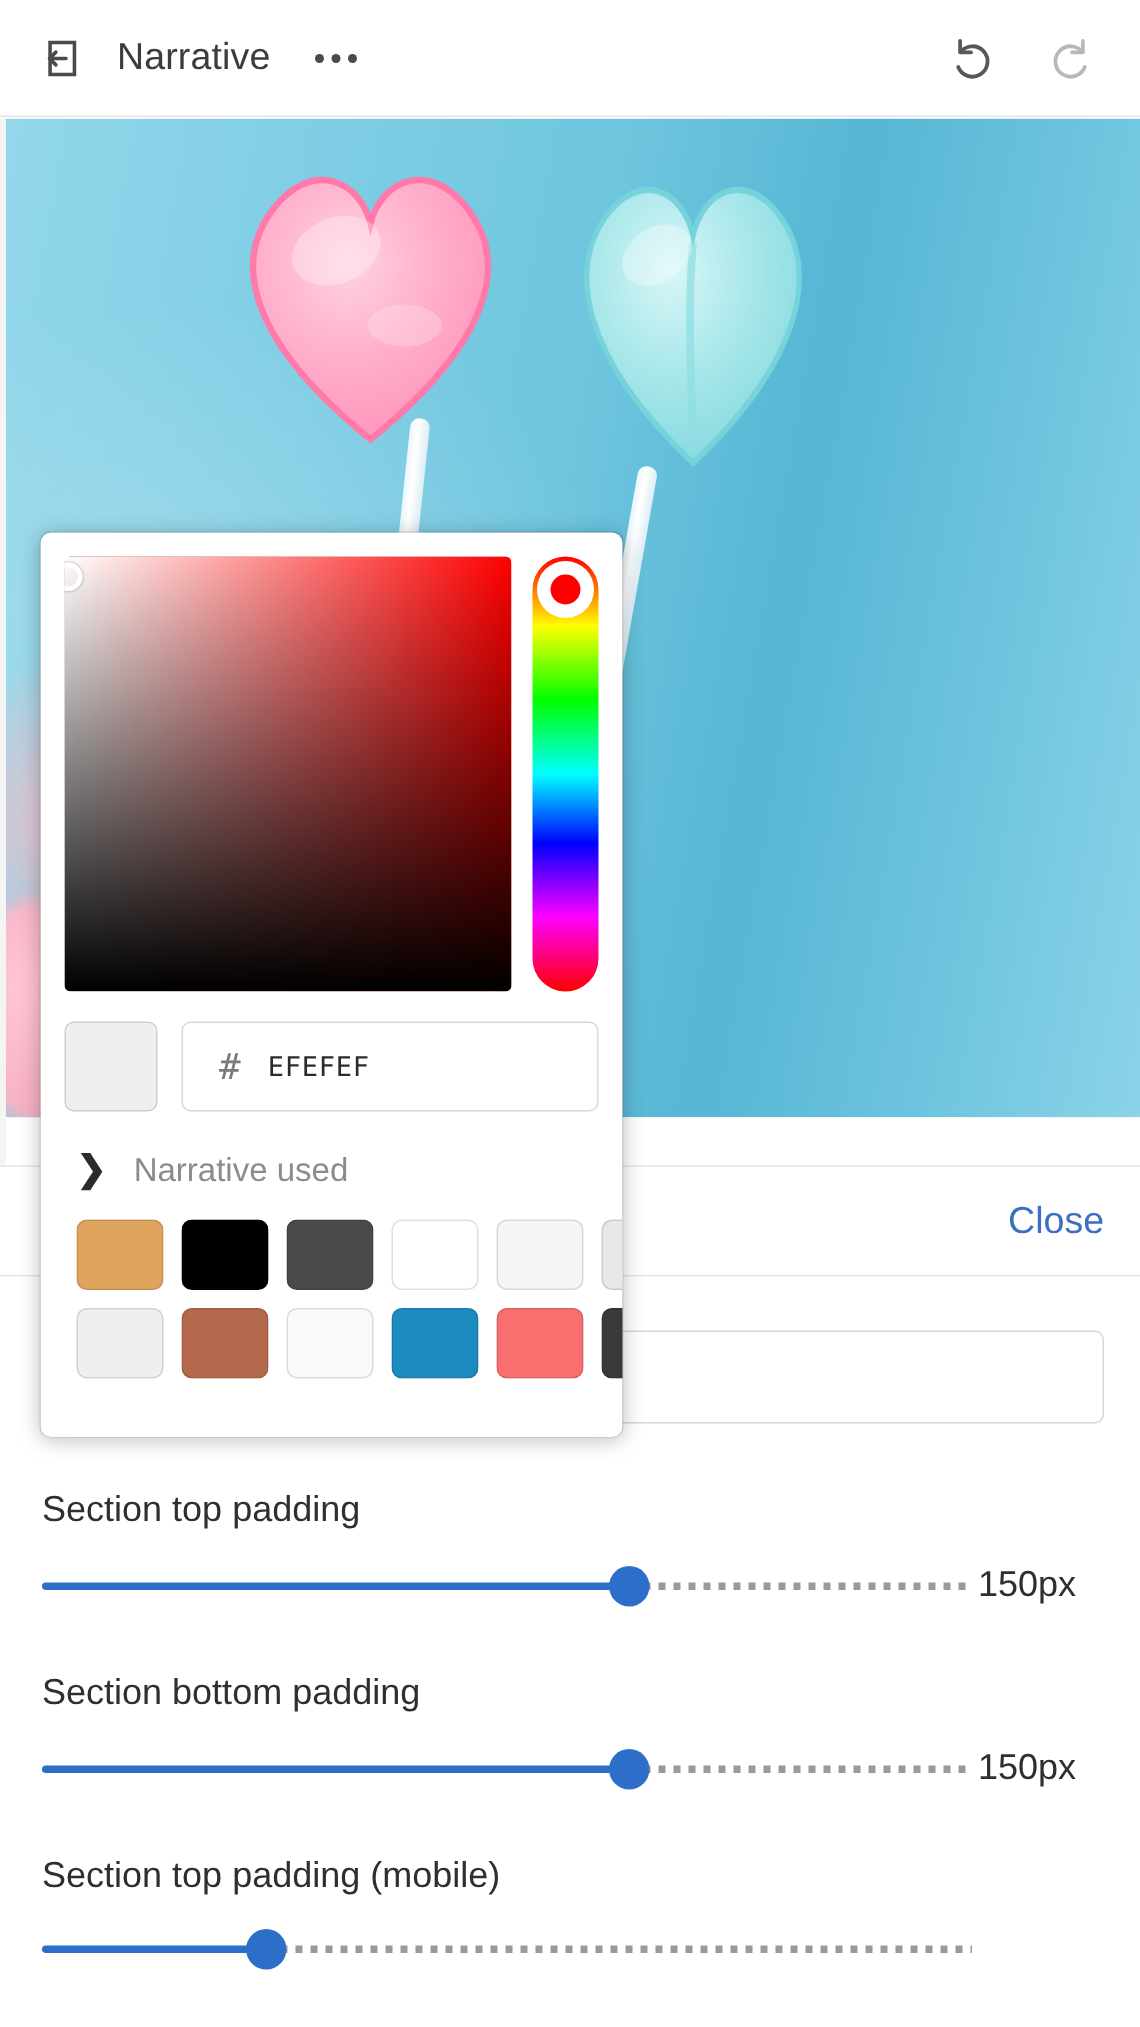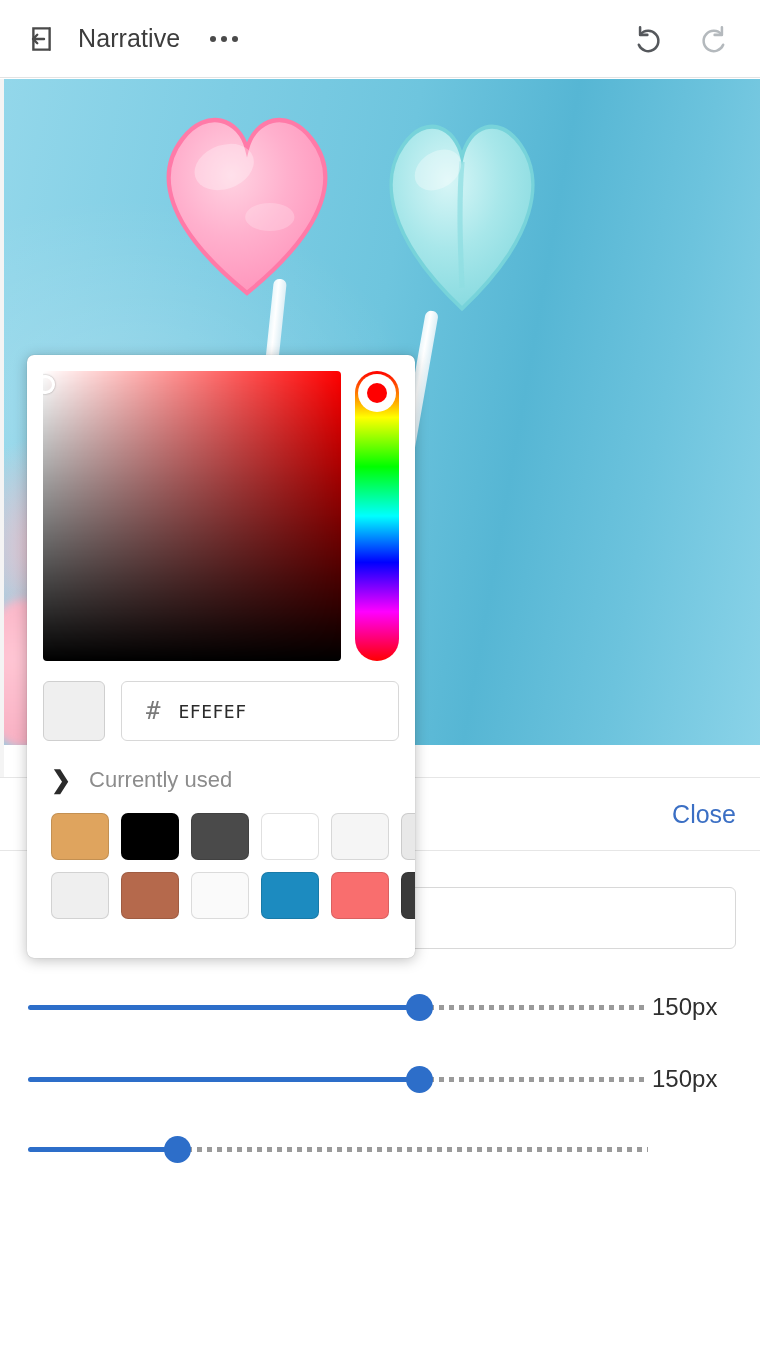--- a/index.html
+++ b/index.html
@@ -216,42 +216,45 @@
 
     <div class="hex-row">
       <div class="hex-preview" style="background: rgb(239, 239, 239);"></div>
       <div class="hex-input">
         <span class="hash">#</span>
         <span class="hexval">EFEFEF</span>
       </div>
     </div>
 
     <div class="slider-block">
+      <div class="slider-label">Section top padding</div>
       <div class="slider-row">
         <div class="track">
           <div class="fill" style="width:63%"></div>
           <div class="rest" style="width:37%"></div>
           <div class="knob" style="left:calc(63% - 13px)"></div>
         </div>
         <div class="slider-value">150px</div>
       </div>
     </div>
 
     <div class="slider-block">
+      <div class="slider-label">Section bottom padding</div>
       <div class="slider-row">
         <div class="track">
           <div class="fill" style="width:63%"></div>
           <div class="rest" style="width:37%"></div>
           <div class="knob" style="left:calc(63% - 13px)"></div>
         </div>
         <div class="slider-value">150px</div>
       </div>
     </div>
 
     <div class="slider-block">
+      <div class="slider-label">Section top padding (mobile)</div>
       <div class="slider-row">
         <div class="track">
           <div class="fill" style="width:24%"></div>
           <div class="rest" style="width:76%"></div>
           <div class="knob" style="left:calc(24% - 13px)"></div>
         </div>
         <div class="slider-value"></div>
       </div>
     </div>
   </div>
@@ -272,21 +275,21 @@
     <div class="picker-hexrow">
       <div class="p-preview" style="background: rgb(239, 239, 239);"></div>
       <div class="p-input">
         <span class="hash">#</span>
         <span class="hexval">EFEFEF</span>
       </div>
     </div>
 
     <div class="recent-head">
       <span class="chev">❯</span>
-      <span class="recent-label">Currently used</span>
+      <span class="recent-label">Narrative used</span>
     </div>
 
     <div class="swatch-grid">
       <div class="swatch" style="background: rgb(223, 164, 94);"></div>
       <div class="swatch" style="background: rgb(0, 0, 0);"></div>
       <div class="swatch" style="background: rgb(74, 74, 74);"></div>
       <div class="swatch" style="background: rgb(255, 255, 255);"></div>
       <div class="swatch" style="background: rgb(245, 245, 245);"></div>
       <div class="swatch" style="background: rgb(232, 232, 232);"></div>
       <div class="swatch" style="background: rgb(239, 239, 239);"></div>

